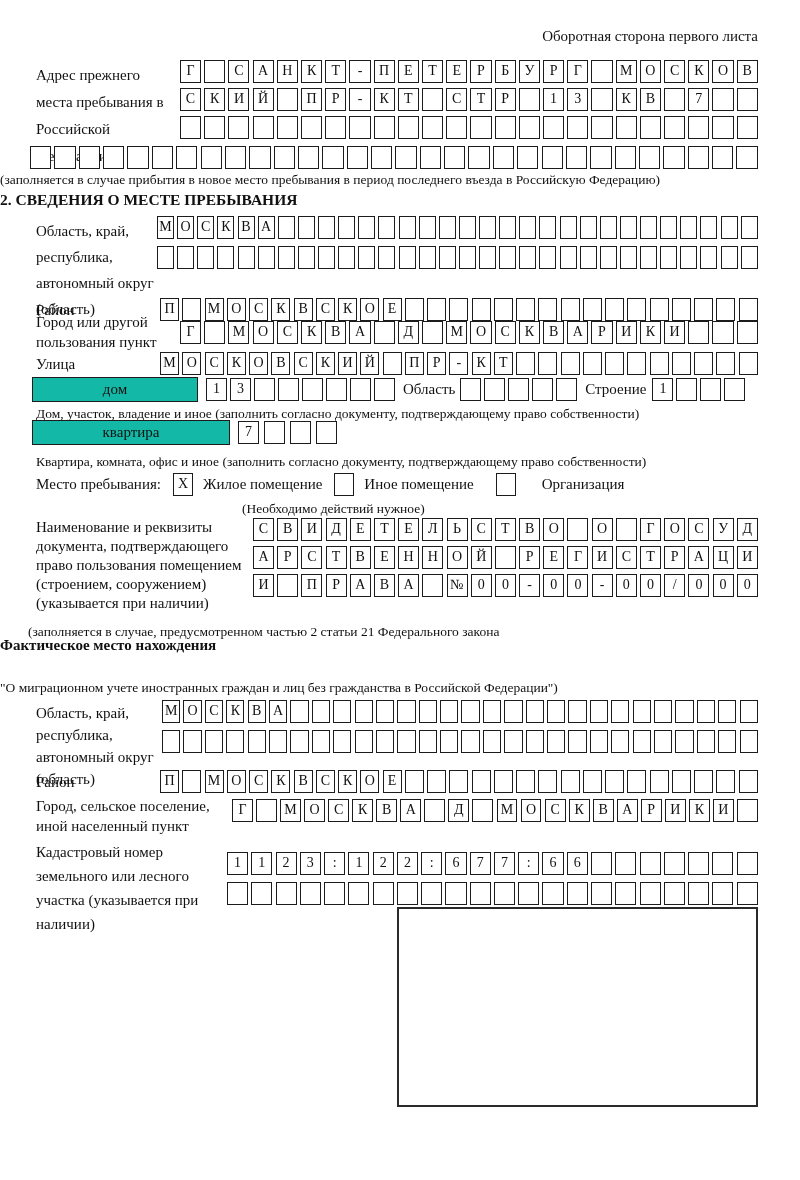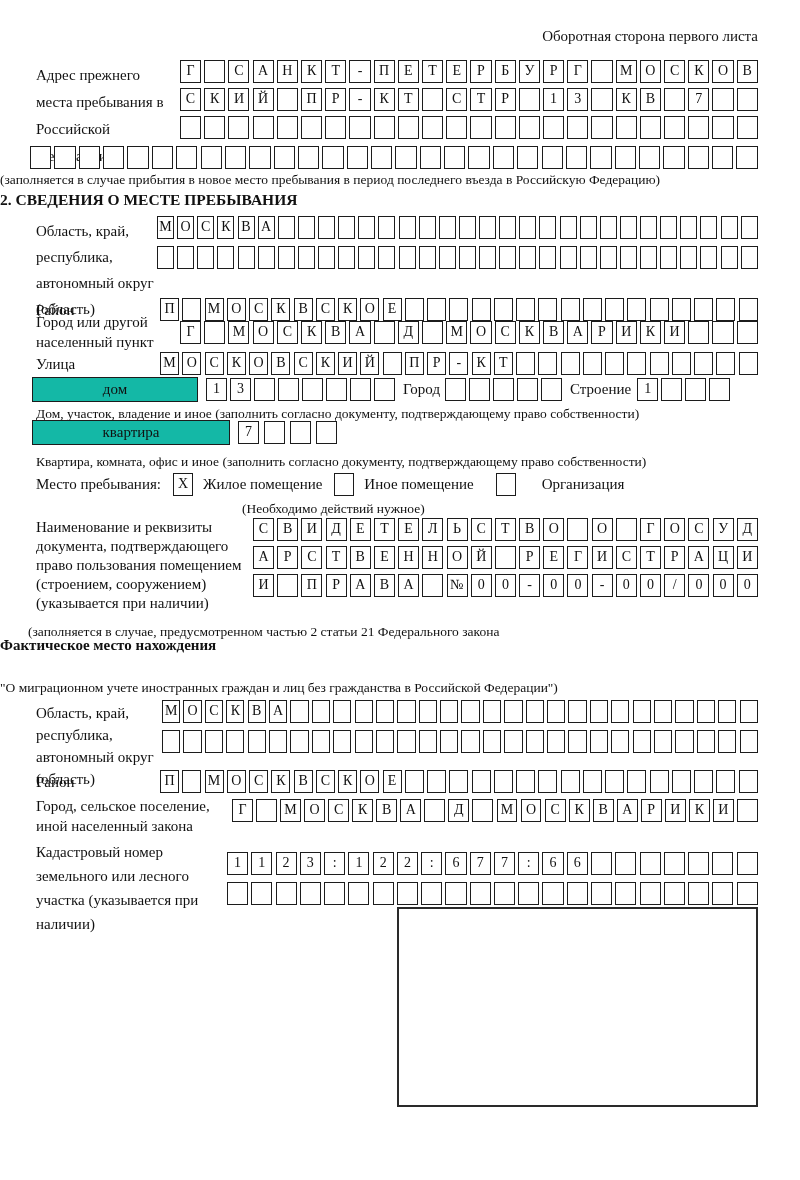--- a/index.html
+++ b/index.html
@@ -242,21 +242,21 @@
       <div class="cell"></div>
       <div class="cell"></div>
       <div class="cell"></div>
       <div class="cell"></div>
       <div class="cell"></div>
       <div class="cell"></div>
       <div class="cell"></div>
       <div class="cell"></div>
     </div>
 
-  <div class="abs lbl" style="left:36px;top:312px;width:148px;">Город или другой населенный пункт</div>
+  <div class="abs lbl" style="left:36px;top:312px;width:148px;">Город или другой пользования пункт</div>
   <div class="abs cells" style="left: 180px; top: 321px; width: 578px; --n: 24;">
       <div class="cell">Г</div>
       <div class="cell"></div>
       <div class="cell">М</div>
       <div class="cell">О</div>
       <div class="cell">С</div>
       <div class="cell">К</div>
       <div class="cell">В</div>
       <div class="cell">А</div>
       <div class="cell"></div>
@@ -315,21 +315,21 @@
     <div class="cells-fixed" style="margin-right: 8px; --n: 8;">
         <div class="cell">1</div>
         <div class="cell">3</div>
         <div class="cell"></div>
         <div class="cell"></div>
         <div class="cell"></div>
         <div class="cell"></div>
         <div class="cell"></div>
         <div class="cell"></div>
       </div>
-    <span style="margin-right:5px;">Город</span>
+    <span style="margin-right:5px;">Область</span>
     <div class="cells-fixed" style="margin-right: 8px; --n: 5;">
         <div class="cell"></div>
         <div class="cell"></div>
         <div class="cell"></div>
         <div class="cell"></div>
         <div class="cell"></div>
       </div>
     <span style="margin-right:6px;">Строение</span>
     <div class="cells-fixed" style="--n: 4;">
         <div class="cell">1</div>
@@ -529,21 +529,21 @@
       <div class="cell"></div>
       <div class="cell"></div>
       <div class="cell"></div>
       <div class="cell"></div>
       <div class="cell"></div>
       <div class="cell"></div>
       <div class="cell"></div>
       <div class="cell"></div>
     </div>
 
-  <div class="abs lbl" style="left:36px;top:796px;width:200px;">Город, сельское поселение, иной населенный закона</div>
+  <div class="abs lbl" style="left:36px;top:796px;width:200px;">Город, сельское поселение, иной населенный пункт</div>
   <div class="abs cells" style="left: 232px; top: 799px; width: 526px; --n: 22;">
       <div class="cell">Г</div>
       <div class="cell"></div>
       <div class="cell">М</div>
       <div class="cell">О</div>
       <div class="cell">С</div>
       <div class="cell">К</div>
       <div class="cell">В</div>
       <div class="cell">А</div>
       <div class="cell"></div>

